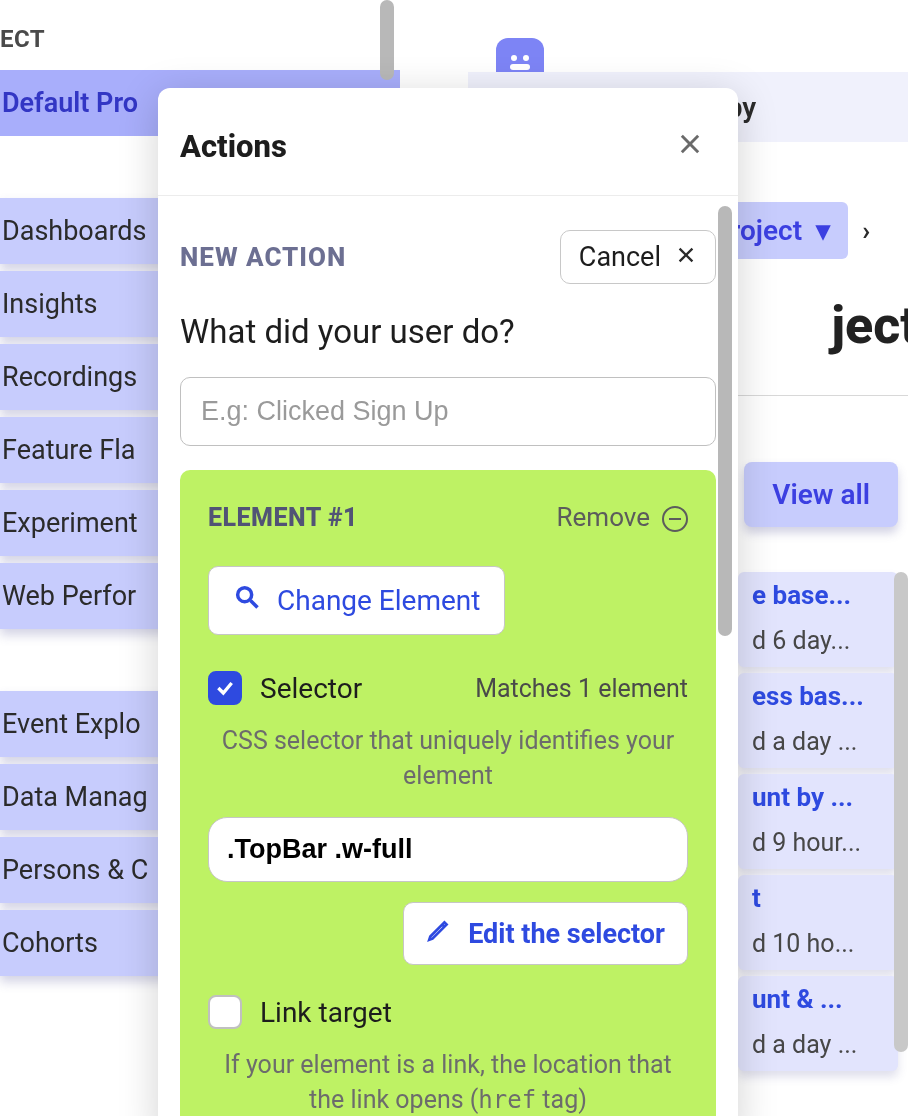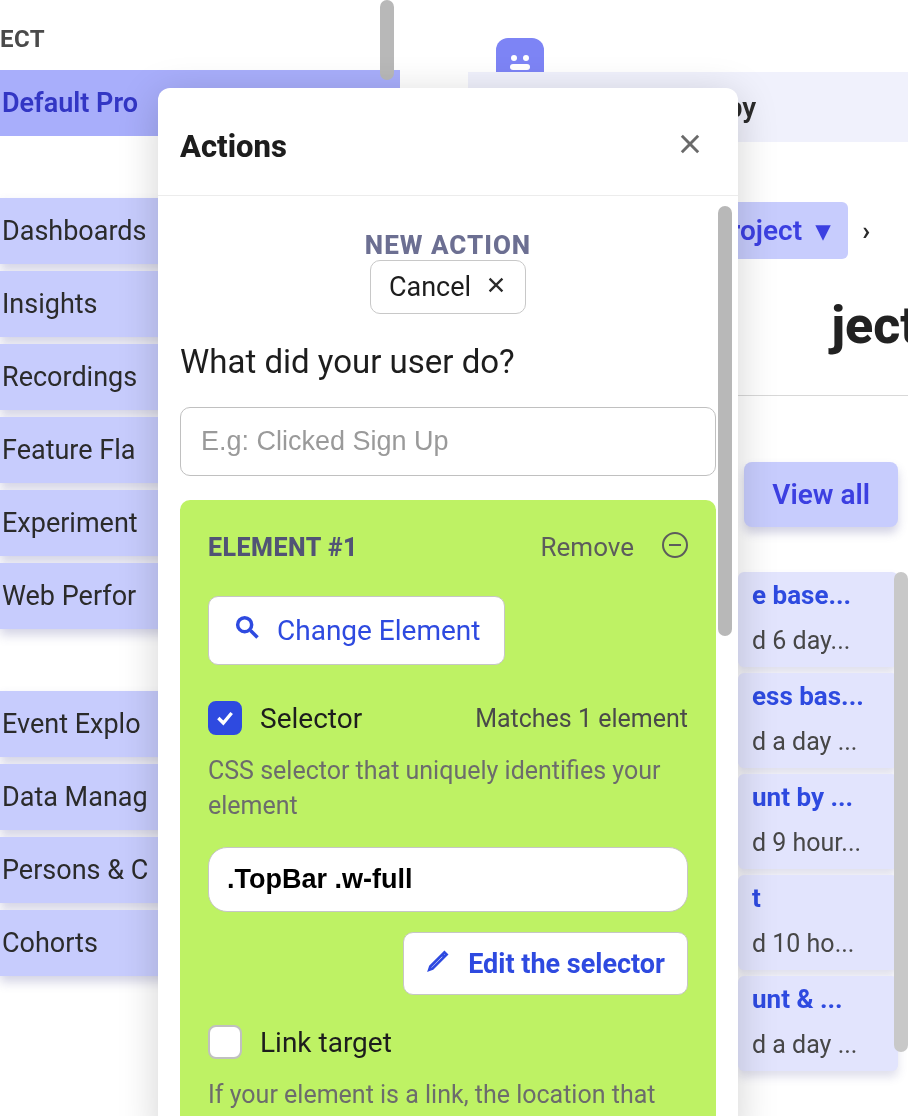--- a/index.html
+++ b/index.html
@@ -191,21 +191,20 @@
     top:10px;
     width:14px;
     height:430px;
     background:#b8b8b8;
     border-radius:7px;
   }
 
   .new-action-row {
     display:flex;justify-content:space-between;align-items:center;
     margin-bottom:28px;
-    flex-direction:column;
   }
   .new-action-label {
     font-size:26px;font-weight:800;letter-spacing:1px;
     color:#6c6f92;
   }
   .cancel-btn {
     border:1.5px solid #c8c8c8;
     border-radius:10px;
     background:#fff;
     padding:10px 18px;
@@ -234,21 +233,21 @@
     padding:32px 28px 16px 28px;
   }
   .element-header {
     display:flex;justify-content:space-between;align-items:center;
     margin-bottom:34px;
   }
   .element-title {
     font-size:25px;font-weight:800;letter-spacing:0.5px;color:#515375;
   }
   .remove-link {
-    display:flex;align-items:flex-start;gap:28px;
+    display:flex;align-items:flex-end;gap:12px;
     color:#5c5c5c;font-size:26px;cursor:pointer;
   }
   .circle-minus {
     width:26px;height:26px;border:2px solid #5c5c5c;border-radius:50%;
     display:flex;align-items:center;justify-content:center;
   }
   .circle-minus::before{content:"";width:12px;height:2px;background:#5c5c5c;}
 
   .change-element-btn {
     display:inline-flex;align-items:center;gap:16px;
@@ -269,21 +268,21 @@
     cursor:pointer;flex-shrink:0;
   }
   .checkbox.checked {
     background:#2e4ae0;border-color:#2e4ae0;
   }
   .checkbox.checked svg{width:20px;height:20px;stroke:#fff;stroke-width:4;}
   .field-label { font-size:28px; }
   .match-count { margin-left:auto; font-size:25px; color:#4a4a4a; }
 
   .help-text {
-    margin-top:18px;font-size:25px;color:#6c6c6c;line-height:1.4;
+    margin-top:18px;font-size:25px;color:#6c6c6c;line-height:1.4;text-align:center;
   }
 
   .selector-input {
     margin-top:24px;
     width:100%;
     background:#fff;border:1.5px solid #c6c6c6;border-radius:19px;
     padding:16px 18px;font-size:27px;font-weight:bold;
   }
 
   .edit-selector-btn {

